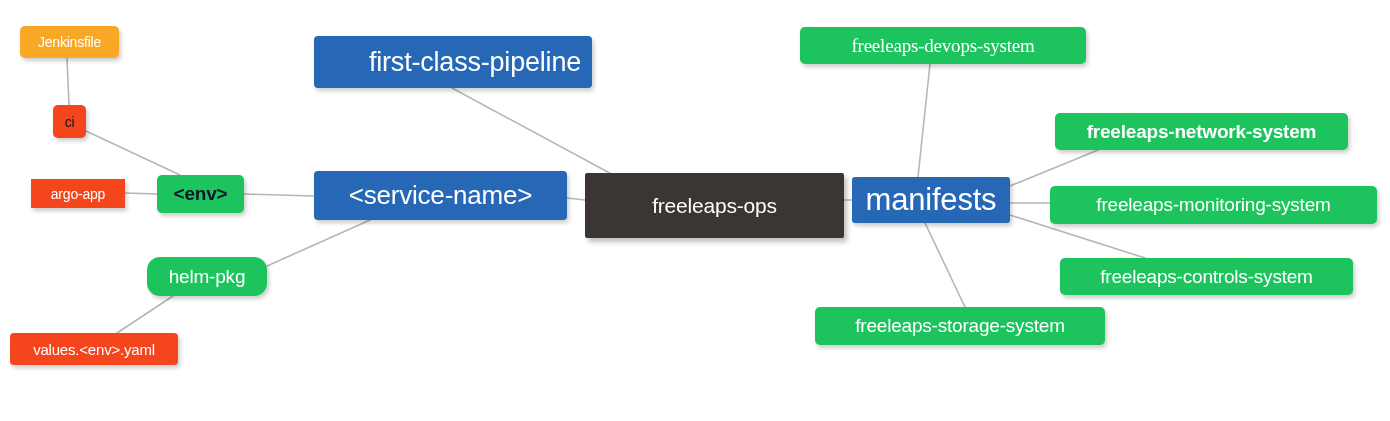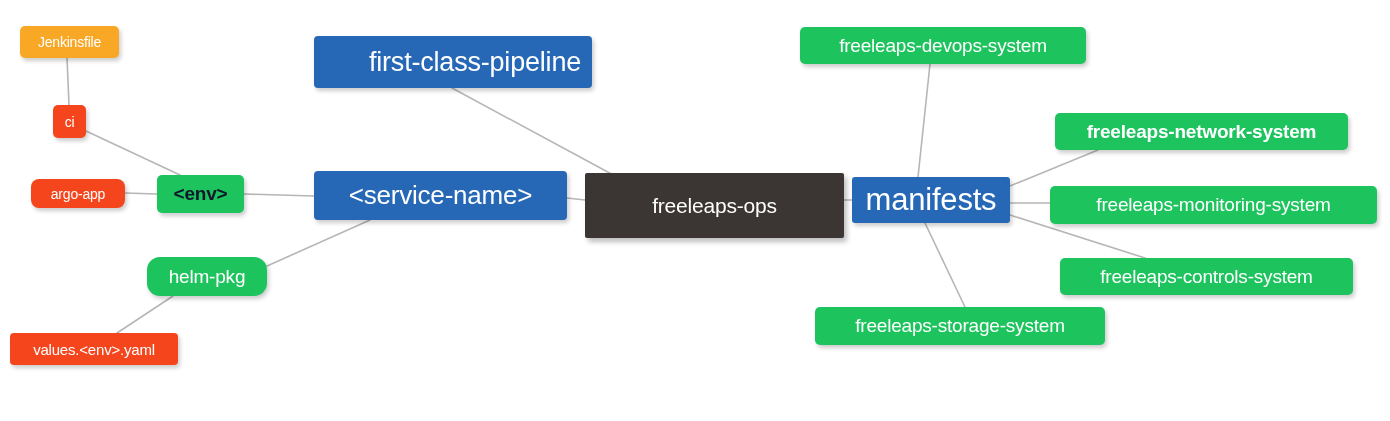--- a/index.html
+++ b/index.html
@@ -67,24 +67,24 @@
       <path d="M 1010,186 L 1098,150" fill="none" stroke="#b6b6b6" stroke-width="1.6" stroke-linecap="round"></path>
       <path d="M 1010,203 L 1050,203" fill="none" stroke="#b6b6b6" stroke-width="1.6" stroke-linecap="round"></path>
       <path d="M 1010,215 L 1145,258" fill="none" stroke="#b6b6b6" stroke-width="1.6" stroke-linecap="round"></path>
       <path d="M 925,223 L 965,307" fill="none" stroke="#b6b6b6" stroke-width="1.6" stroke-linecap="round"></path>
     </svg>
 
   <div id="node-layer">
       <div class="node " style="left: 20px; top: 26px; width: 99px; height: 32px; background: rgb(249, 168, 37); font-size: 14px; border-radius: 5px; color: rgb(255, 255, 255);">
         <span>Jenkinsfile</span>
       </div>
-      <div class="node " style="left: 53px; top: 105px; width: 33px; height: 33px; background: rgb(244, 69, 29); font-size: 14px; border-radius: 5px; color: #ffffff;">
+      <div class="node " style="left: 53px; top: 105px; width: 33px; height: 33px; background: rgb(244, 69, 29); font-size: 14px; border-radius: 5px; color: #0f172a;">
         <span>ci</span>
       </div>
-      <div class="node " style="left: 31px; top: 179px; width: 94px; height: 29px; background: rgb(244, 69, 29); font-size: 14px; border-radius: 8px; color: rgb(255, 255, 255);">
+      <div class="node " style="left: 31px; top: 179px; width: 94px; height: 29px; background: rgb(244, 69, 29); font-size: 14px; border-radius: 0; color: rgb(255, 255, 255);">
         <span>argo-app</span>
       </div>
       <div class="node " style="left: 157px; top: 175px; width: 87px; height: 38px; background: rgb(29, 196, 94); font-size: 19px; border-radius: 5px; color: #0f172a; font-weight: bold;">
         <span>&lt;env&gt;</span>
       </div>
       <div class="node " style="left: 147px; top: 257px; width: 120px; height: 39px; background: rgb(29, 196, 94); font-size: 19px; border-radius: 13px; color: rgb(255, 255, 255);">
         <span>helm-pkg</span>
       </div>
       <div class="node " style="left: 10px; top: 333px; width: 168px; height: 32px; background: rgb(244, 69, 29); font-size: 15px; border-radius: 4px; color: rgb(255, 255, 255);">
         <span>values.&lt;env&gt;.yaml</span>
@@ -94,21 +94,21 @@
       </div>
       <div class="node sharp" style="left: 314px; top: 171px; width: 253px; height: 49px; background: rgb(38, 104, 181); font-size: 26px; border-radius: 4px; color: rgb(255, 255, 255);">
         <span>&lt;service-name&gt;</span>
       </div>
       <div class="node root" style="left: 585px; top: 173px; width: 259px; height: 65px; background: rgb(59, 54, 51); font-size: 21px; border-radius: 2px; color: rgb(255, 255, 255);">
         <span>freeleaps-ops</span>
       </div>
       <div class="node sharp" style="left: 852px; top: 177px; width: 158px; height: 46px; background: rgb(38, 104, 181); font-size: 31px; border-radius: 3px; color: rgb(255, 255, 255);">
         <span>manifests</span>
       </div>
-      <div class="node " style="left: 800px; top: 27px; width: 286px; height: 37px; background: rgb(29, 196, 94); font-size: 19px; border-radius: 5px; color: rgb(255, 255, 255);">
+      <div class="node " style="left: 800px; top: 27px; width: 286px; height: 37px; background: rgb(29, 196, 94); font-size: 19px; border-radius: 5px; color: rgb(255, 255, 255); font-family: Liberation Serif, serif;">
         <span>freeleaps-devops-system</span>
       </div>
       <div class="node " style="left: 1055px; top: 113px; width: 293px; height: 37px; background: rgb(29, 196, 94); font-size: 19px; border-radius: 5px; color: rgb(255, 255, 255); font-weight: bold;">
         <span>freeleaps-network-system</span>
       </div>
       <div class="node " style="left: 1050px; top: 186px; width: 327px; height: 38px; background: rgb(29, 196, 94); font-size: 19px; border-radius: 5px; color: rgb(255, 255, 255);">
         <span>freeleaps-monitoring-system</span>
       </div>
       <div class="node " style="left: 1060px; top: 258px; width: 293px; height: 37px; background: rgb(29, 196, 94); font-size: 19px; border-radius: 5px; color: rgb(255, 255, 255);">
         <span>freeleaps-controls-system</span>

